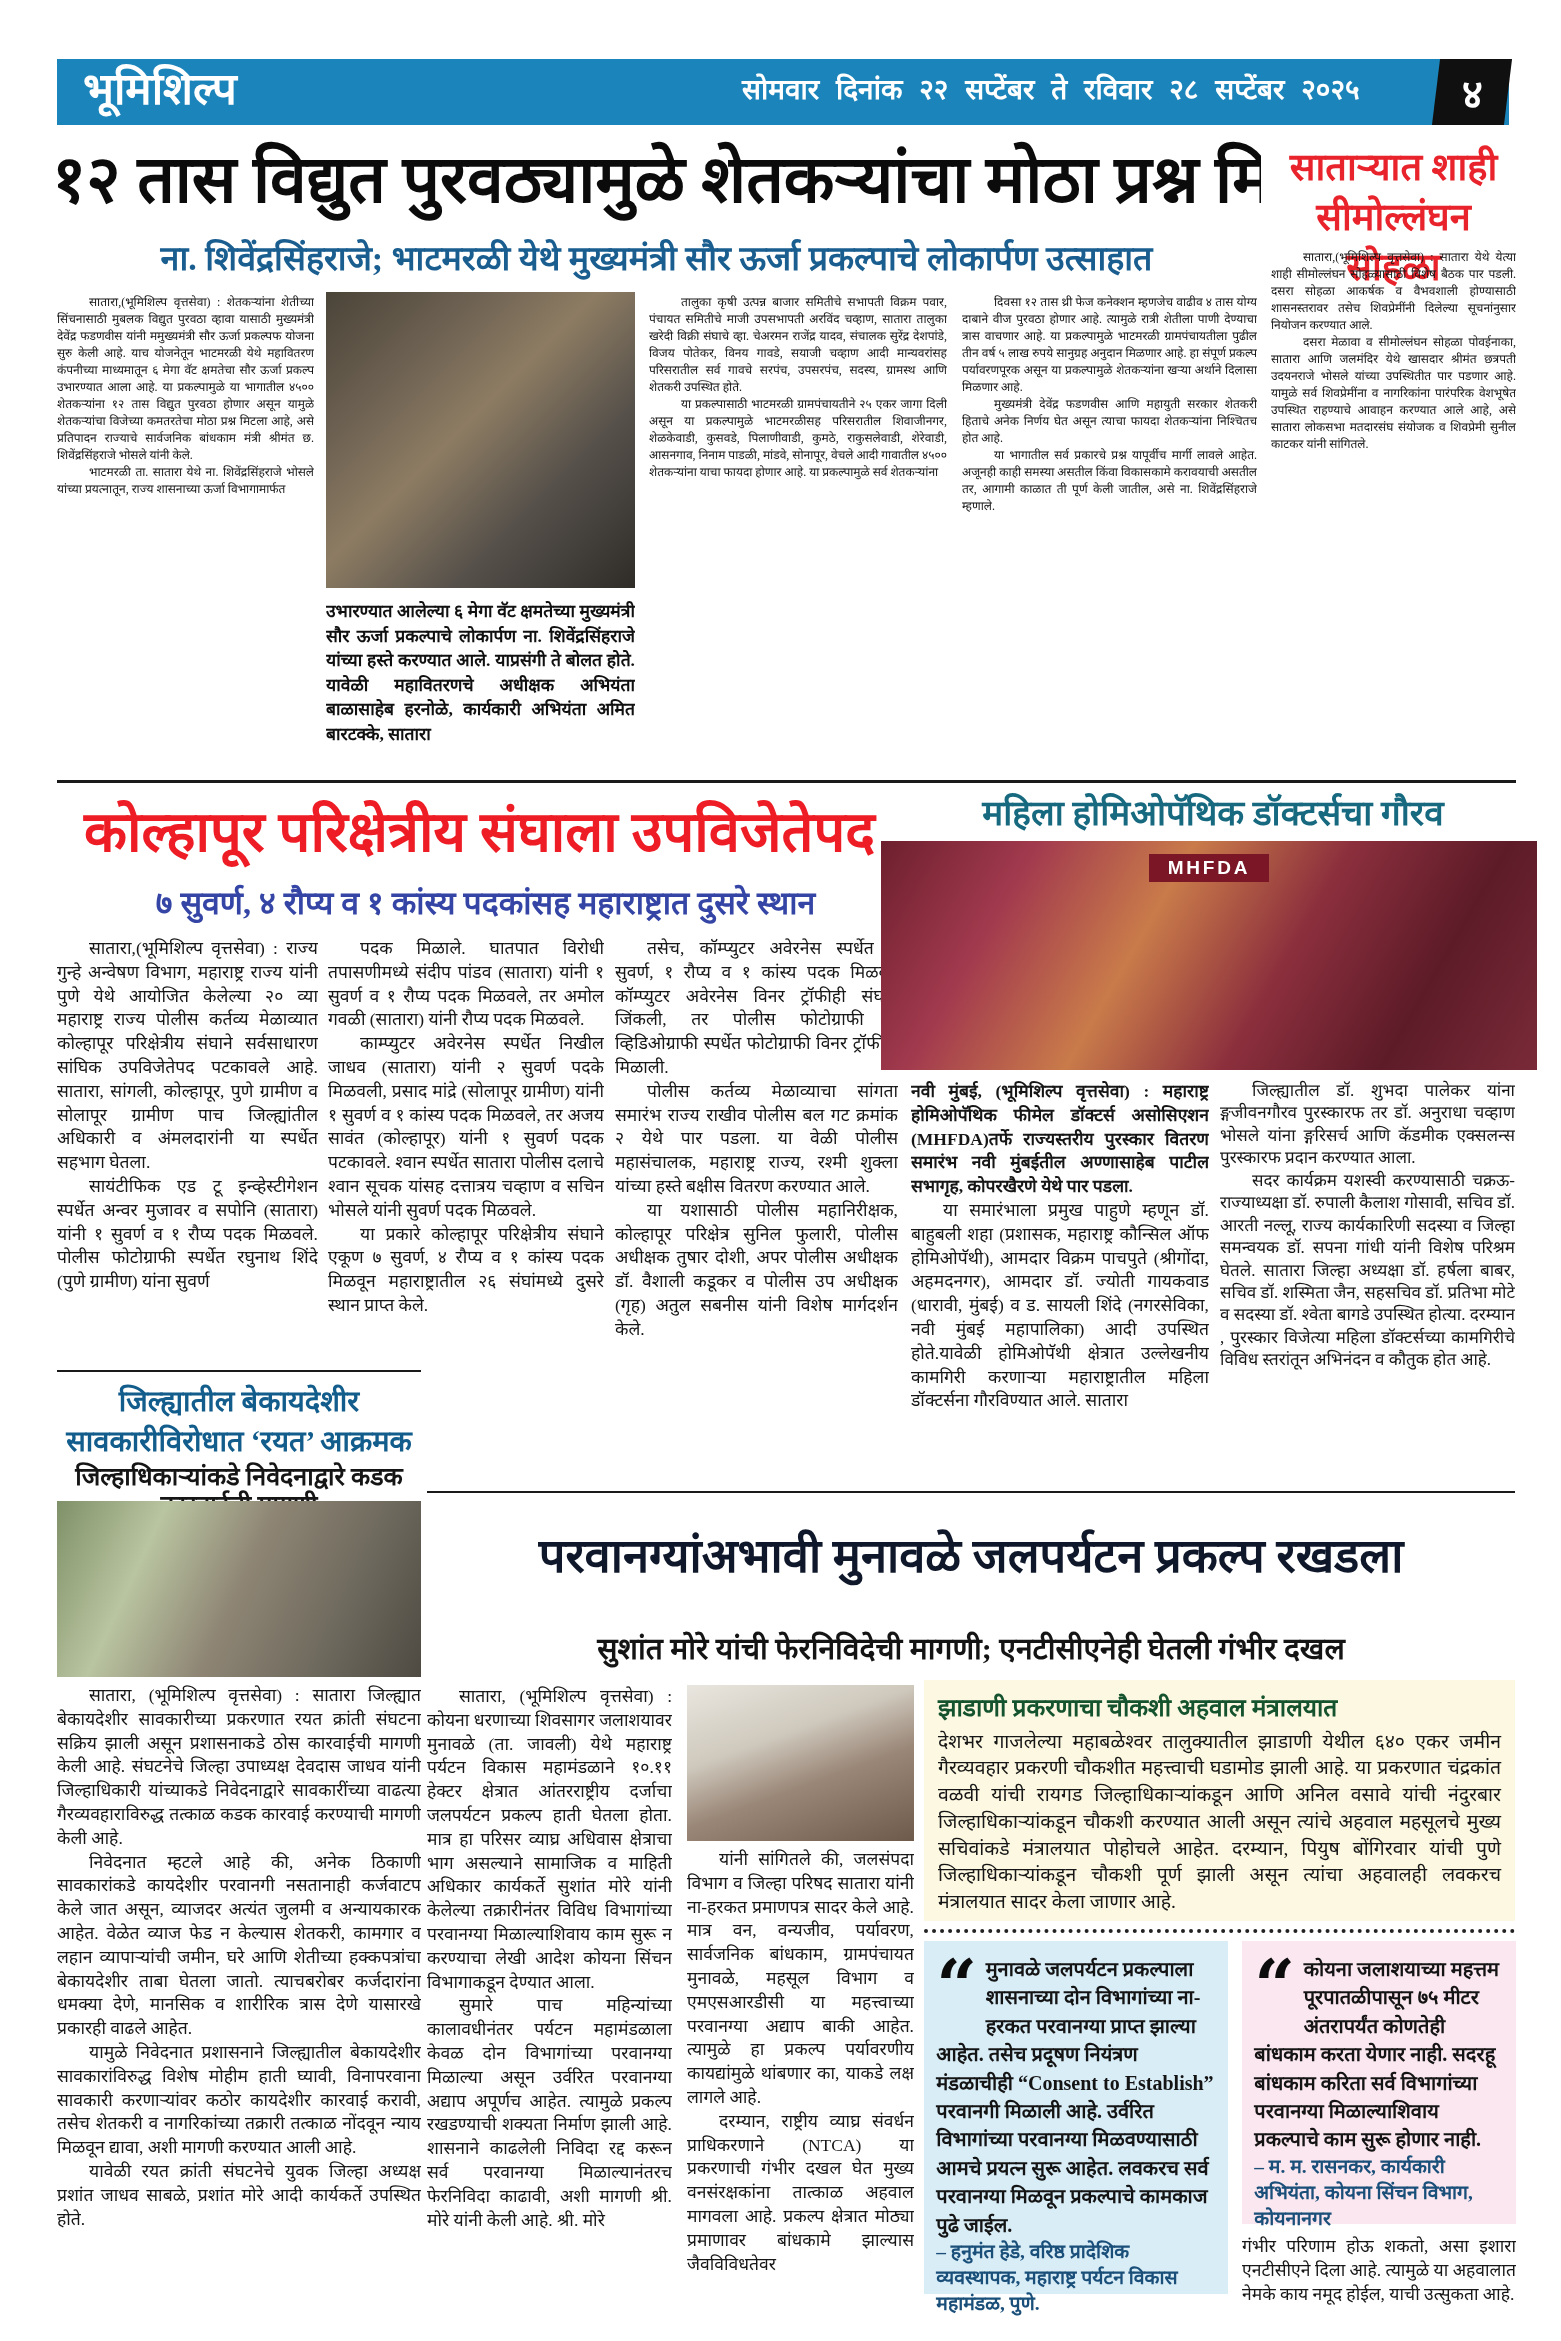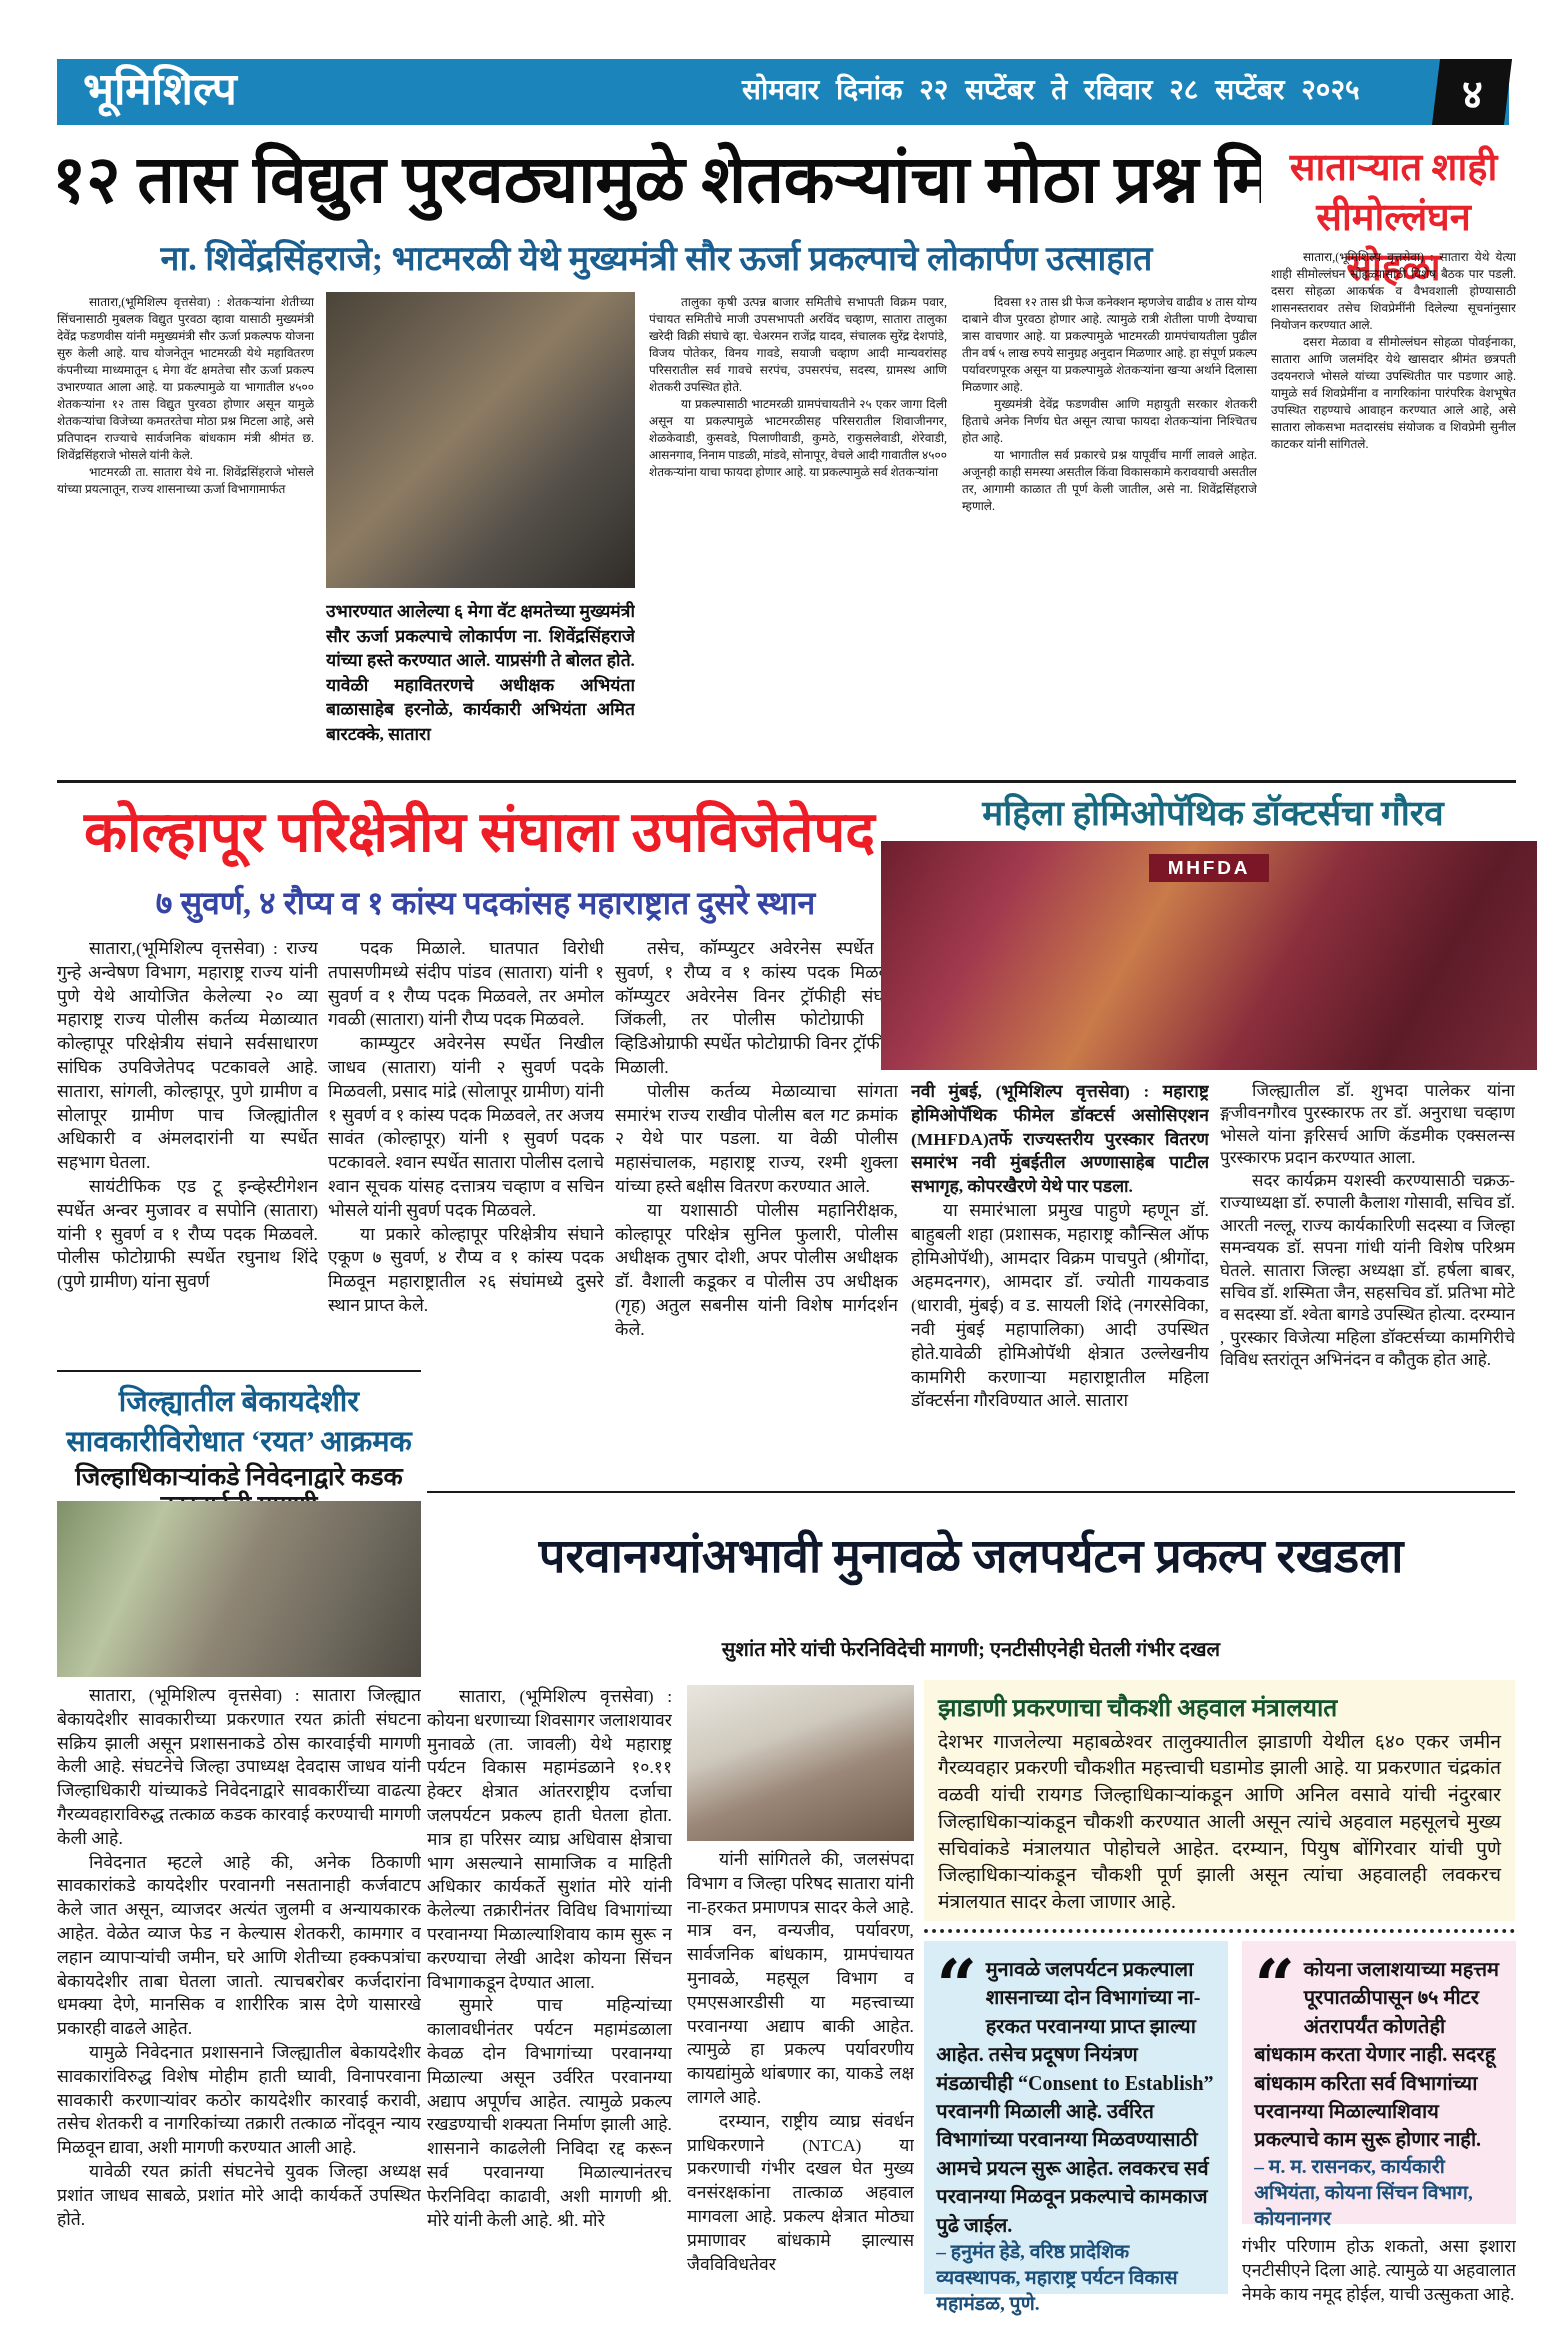--- a/index.html
+++ b/index.html
@@ -16,21 +16,21 @@
   .hl{font-weight:700;text-align:center;white-space:nowrap;overflow:hidden;}
   .hl-main{font-size:66px;line-height:94px;color:#0b0b0b;}
   .hl-sub-blue{font-size:34px;line-height:45px;color:#1a5e90;}
   .hl-red2{font-size:56px;line-height:78px;color:#ee1c25;}
   .hl-sub-royal{font-size:32px;line-height:42px;color:#3545a5;}
   .hl-side-red{font-size:38px;line-height:50px;color:#e8232b;white-space:normal;}
   .hl-teal{font-size:35px;line-height:45px;color:#17697f;}
   .hl-rayat{font-size:29px;line-height:40px;color:#135d8c;white-space:normal;}
   .hl-rayat-sub{font-size:25px;line-height:28px;color:#151515;white-space:normal;font-weight:700;text-align:center;}
   .hl-maroon{font-size:47px;line-height:109px;color:#0f172a;}
-  .hl-sub-black{font-size:20px;line-height:42px;color:#141414;}
+  .hl-sub-black{font-size:30px;line-height:42px;color:#141414;}
   
   .body{font-size:12px;line-height:1.42;text-align:justify;overflow:hidden;color:#161616;}
   .body .para{margin:0;text-indent:32px;}
   .tight{font-size:17.5px;line-height:1.36;}
   .tighter{font-size:17px;line-height:1.32;}
   .caption{font-size:17.5px;line-height:1.4;font-weight:600;text-align:justify;overflow:hidden;color:#101010;}
   .lead-bold{font-weight:700;}
   .rule{background:#1a1a1a;}
   
   .photo{overflow:hidden;display:flex;align-items:flex-start;justify-content:center;}

